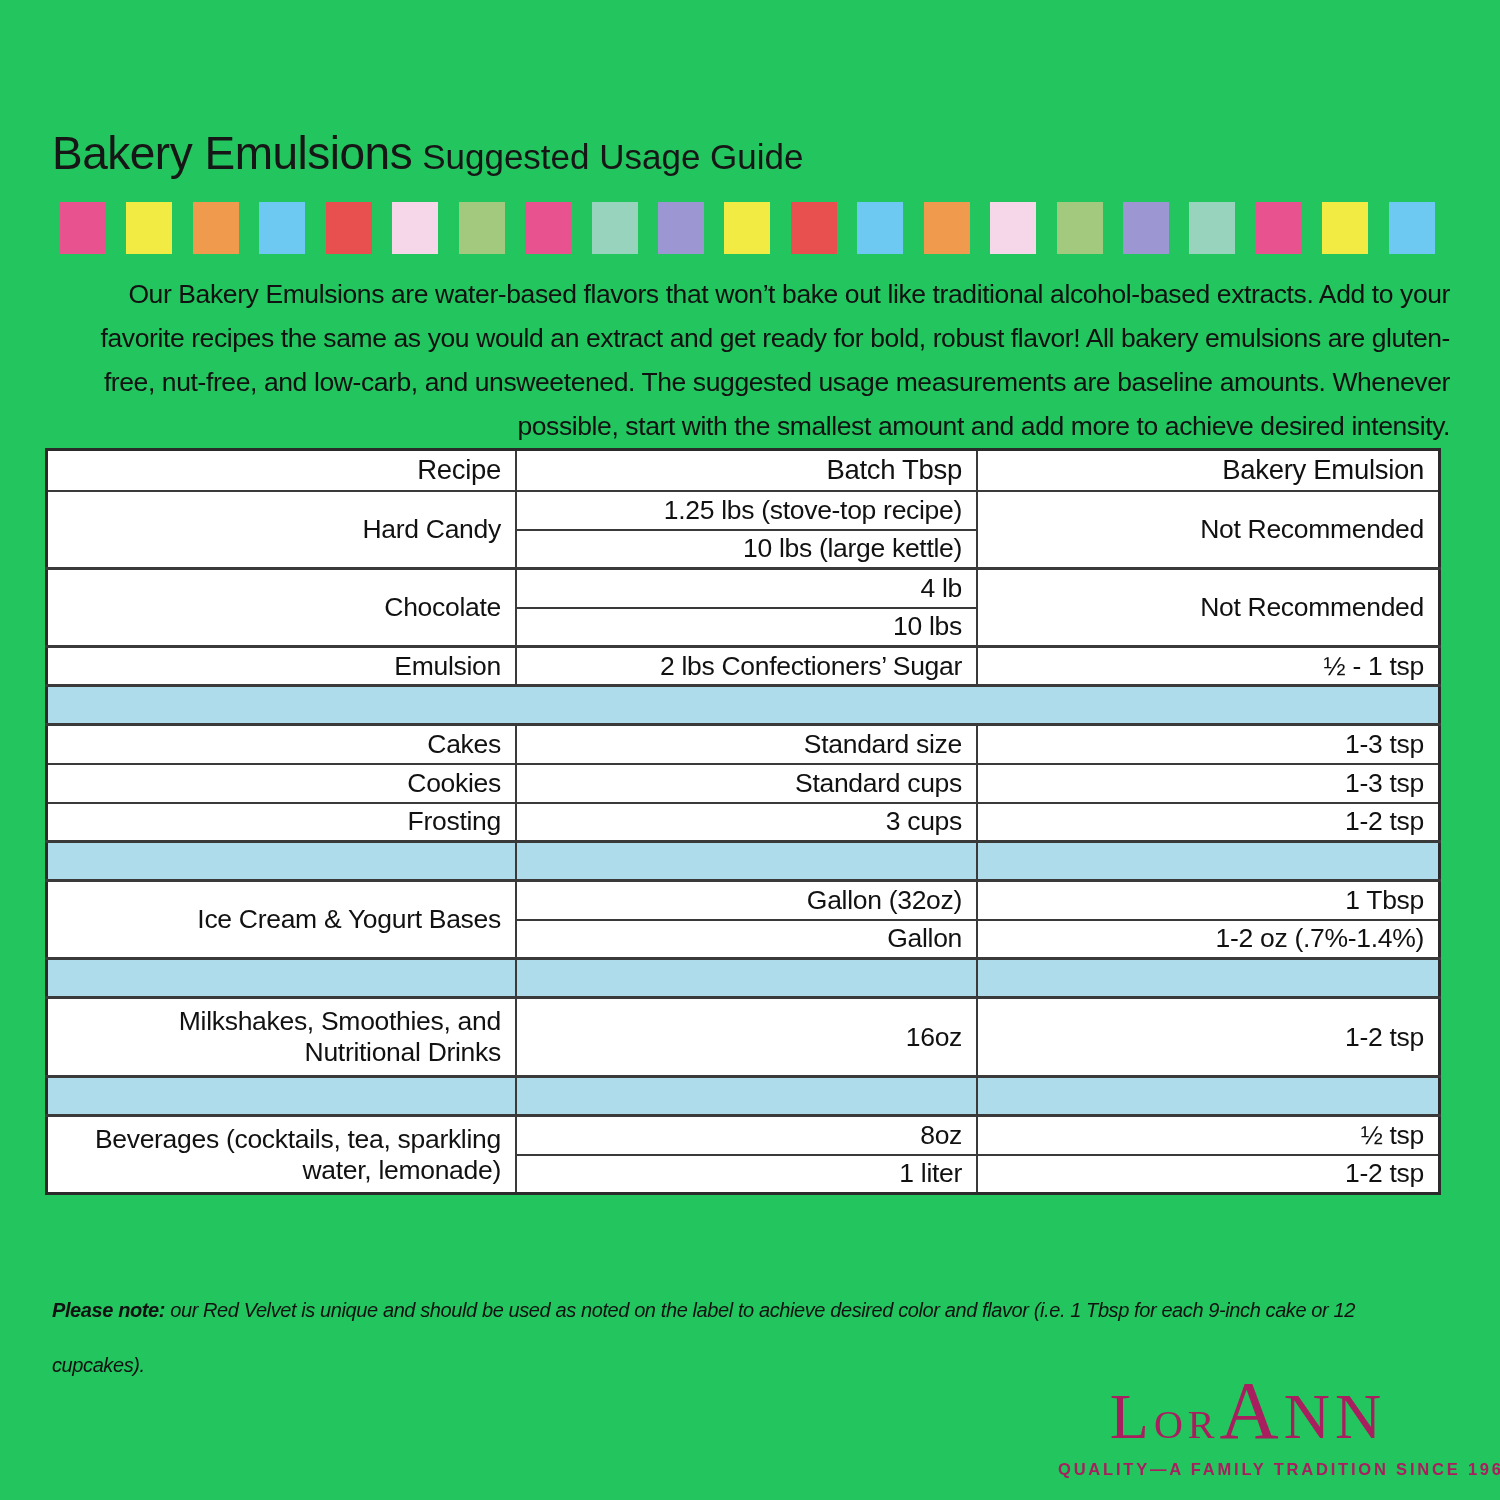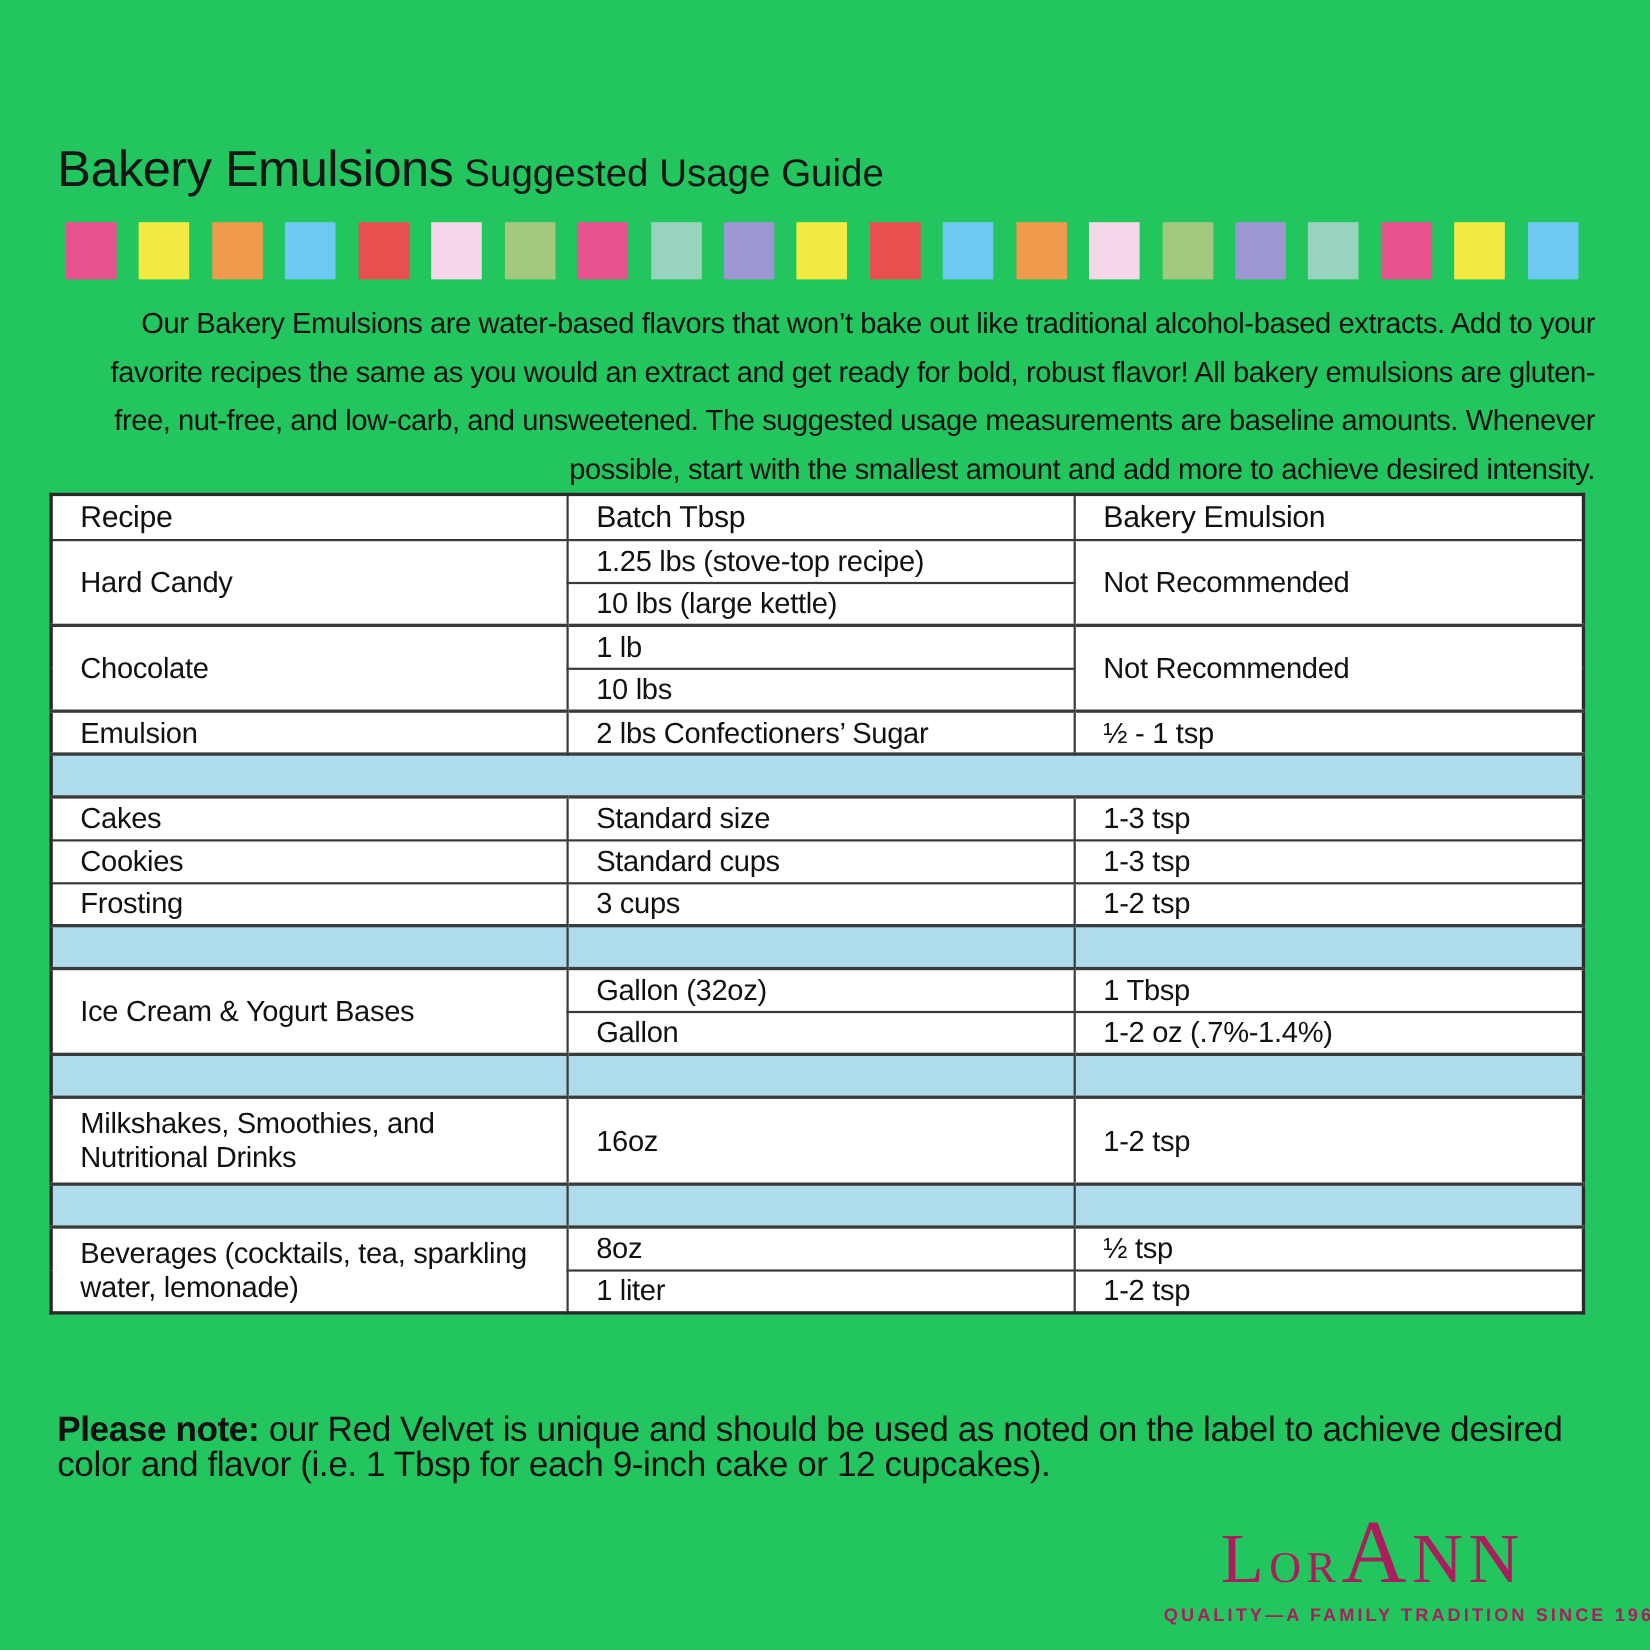--- a/index.html
+++ b/index.html
@@ -39,36 +39,36 @@
     text-align:right;
   }
   
   table.usage{
     position:absolute;left:45px;top:448px;width:1396px;
     border-collapse:collapse;table-layout:fixed;
     font-size:26.5px;color:#111;
   }
   table.usage td{
     border:2px solid var(--border);
-    text-align:left;vertical-align:middle;
-    height:39px;padding:1px 25px;letter-spacing:-0.3px;
+    text-align:right;vertical-align:middle;
+    height:39px;padding:1px 14px;letter-spacing:-0.3px;
     background:#fff;
   }
   table.usage tr.hdr td{height:41px;font-size:27.5px;}
   td.h-recipe{background:var(--hdr-recipe);}
   td.h-batch{background:var(--hdr-batch);}
   td.h-emulsion{background:var(--hdr-emulsion);}
   tr.sep td{background:var(--sep);height:39px;}
   tr.thick td{border-top-width:3px;}
   tr.tall td{height:79px;}
   table.usage{border:3px solid #2a2a2a;}
   
   .note{
     position:absolute;left:52px;top:1283px;width:1400px;
-    font-size:32px;line-height:32px;letter-spacing:-0.4px;color:#111;
+    font-size:20px;line-height:55px;letter-spacing:-0.4px;color:#111;font-style:italic;
   }
   .note b{font-weight:700;}
   
   .logo{
     position:absolute;right:62px;top:1376px;width:380px;
     text-align:center;color:var(--logo);
   }
   .logo-word{
     font-family:"Liberation Serif", serif;
     font-weight:400;line-height:70px;height:78px;
@@ -135,21 +135,21 @@
         <td rowspan="2">Hard Candy</td>
         <td>1.25 lbs (stove-top recipe)</td>
         <td rowspan="2">Not Recommended</td>
       </tr>
       <tr>
         <td>10 lbs (large kettle)</td>
       </tr>
 
       <tr class="thick">
         <td rowspan="2">Chocolate</td>
-        <td>1 lb</td>
+        <td>4 lb</td>
         <td rowspan="2">Not Recommended</td>
       </tr>
       <tr>
         <td>10 lbs</td>
       </tr>
 
       <tr class="thick">
         <td>Emulsion</td>
         <td>2 lbs Confectioners’ Sugar</td>
         <td>½ - 1 tsp</td>

